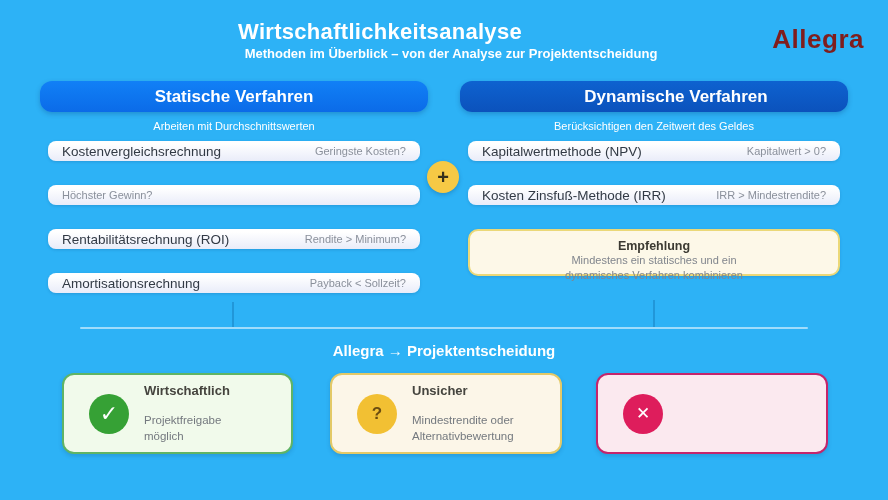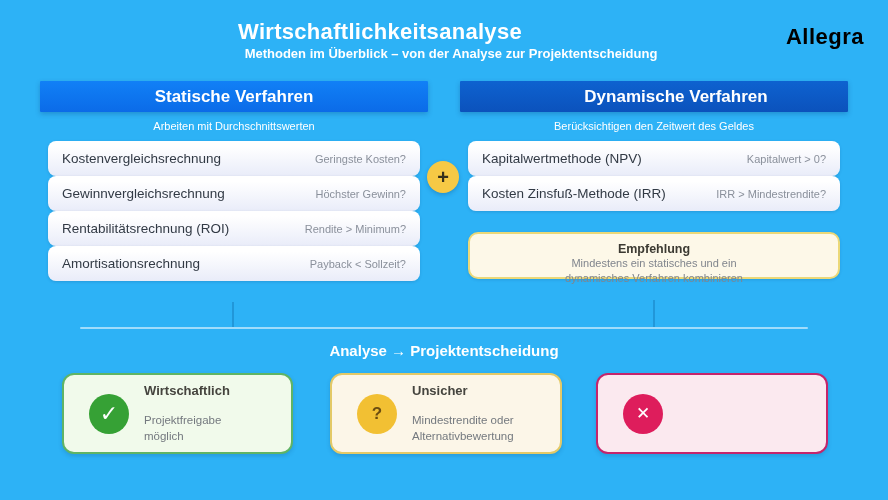--- a/index.html
+++ b/index.html
@@ -5,36 +5,36 @@
   * { margin:0; padding:0; box-sizing:border-box; }
   html,body { width:888px; height:500px; }
   body { font-family:"Liberation Sans","DejaVu Sans",sans-serif; }
   .page { position:relative; width:888px; height:500px; background:#2DB2F6; overflow:hidden; }
 
   
   .title { position:absolute; top:19px; left:0; width:760px; text-align:center;
            color:#FFFFFF; font-size:22px; font-weight:700; letter-spacing:0.3px; }
   .subtitle { position:absolute; top:46px; left:7px; width:888px; text-align:center;
               color:#FFFFFF; font-size:13px; font-weight:600; }
-  .logo { position:absolute; top:24px; right:24px; color:#000000;
-          font-size:22px; font-weight:700; letter-spacing:0.5px;text-align:center; }
+  .logo { position:absolute; top:24px; right:24px; color:#7f1d1d;
+          font-size:26px; font-weight:700; letter-spacing:0.5px;text-align:center; }
 
   
   .col { position:absolute; top:81px; width:388px; }
   .col-static  { left:40px; }
   .col-dynamic { left:460px; }
-  .col-header { height:31px; border-radius:1px; display:flex; align-items:center; justify-content:center;
+  .col-header { height:31px; border-radius:12px; display:flex; align-items:center; justify-content:center;
                 color:#FFFFFF; font-size:17px; font-weight:700;
                 box-shadow:0 2px 5px rgba(0,40,100,0.25); }
   .col-static  .col-header { background:linear-gradient(180deg,#1180F6,#0B6BE8); }
   .col-dynamic .col-header { background:linear-gradient(180deg,#0E62D0,#0B52BC);padding-left:44px; }
   .col-caption { margin-top:8px; height:13px; text-align:center; color:#FFFFFF; font-size:11px; }
 
   .cards { margin-top:8px; }
-  .method-card { margin:0 8px 0 8px; height:35px; border-radius:8px;
+  .method-card { margin:0 8px 24px 8px; height:20px; border-radius:8px;
                  background:linear-gradient(180deg,#FFFFFF 15%,#E9ECF9 100%);
                  display:flex; align-items:center; justify-content:space-between; padding:0 14px;
                  box-shadow:0 1px 3px rgba(0,50,100,0.18); }
   .method-label { font-size:13.5px; font-weight:500; color:#323A45; white-space:nowrap; }
   .method-question { font-size:11px; color:#8A909B; white-space:nowrap; }
 
   .plus-badge { position:absolute; left:427px; top:161px; width:32px; height:32px; border-radius:50%;
                 background:#F6C945; color:#35301C; font-size:20px; font-weight:700;
                 display:flex; align-items:center; justify-content:center;
                 box-shadow:0 2px 4px rgba(0,50,100,0.25); }
@@ -81,21 +81,20 @@
 
   <div class="col col-static">
     <div class="col-header">Statische Verfahren</div>
     <div class="col-caption">Arbeiten mit Durchschnittswerten</div>
     <div class="cards">
       <div class="method-card">
         <span class="method-label">Kostenvergleichsrechnung</span>
         <span class="method-question">Geringste Kosten?</span>
       </div>
       <div class="method-card">
-        <span class="method-label">Gewinnvergleichsrechnung</span>
         <span class="method-question">Höchster Gewinn?</span>
       </div>
       <div class="method-card">
         <span class="method-label">Rentabilitätsrechnung (ROI)</span>
         <span class="method-question">Rendite &gt; Minimum?</span>
       </div>
       <div class="method-card">
         <span class="method-label">Amortisationsrechnung</span>
         <span class="method-question">Payback &lt; Sollzeit?</span>
       </div>
@@ -121,21 +120,21 @@
       <div class="rec-line">dynamisches Verfahren kombinieren</div>
     </div>
   </div>
 
   <div class="plus-badge">+</div>
 
   <div class="connector connector-left"></div>
   <div class="connector connector-right"></div>
   <div class="divider"></div>
 
-  <div class="result-heading">Analyse → Projektentscheidung</div>
+  <div class="result-heading">Allegra → Projektentscheidung</div>
 
   <div class="outcome outcome-green">
     <div class="outcome-icon icon-check">✓</div>
     <div>
       <div class="outcome-title">Wirtschaftlich</div>
       <div class="outcome-line">Projektfreigabe</div>
       <div class="outcome-line">möglich</div>
     </div>
   </div>
 

